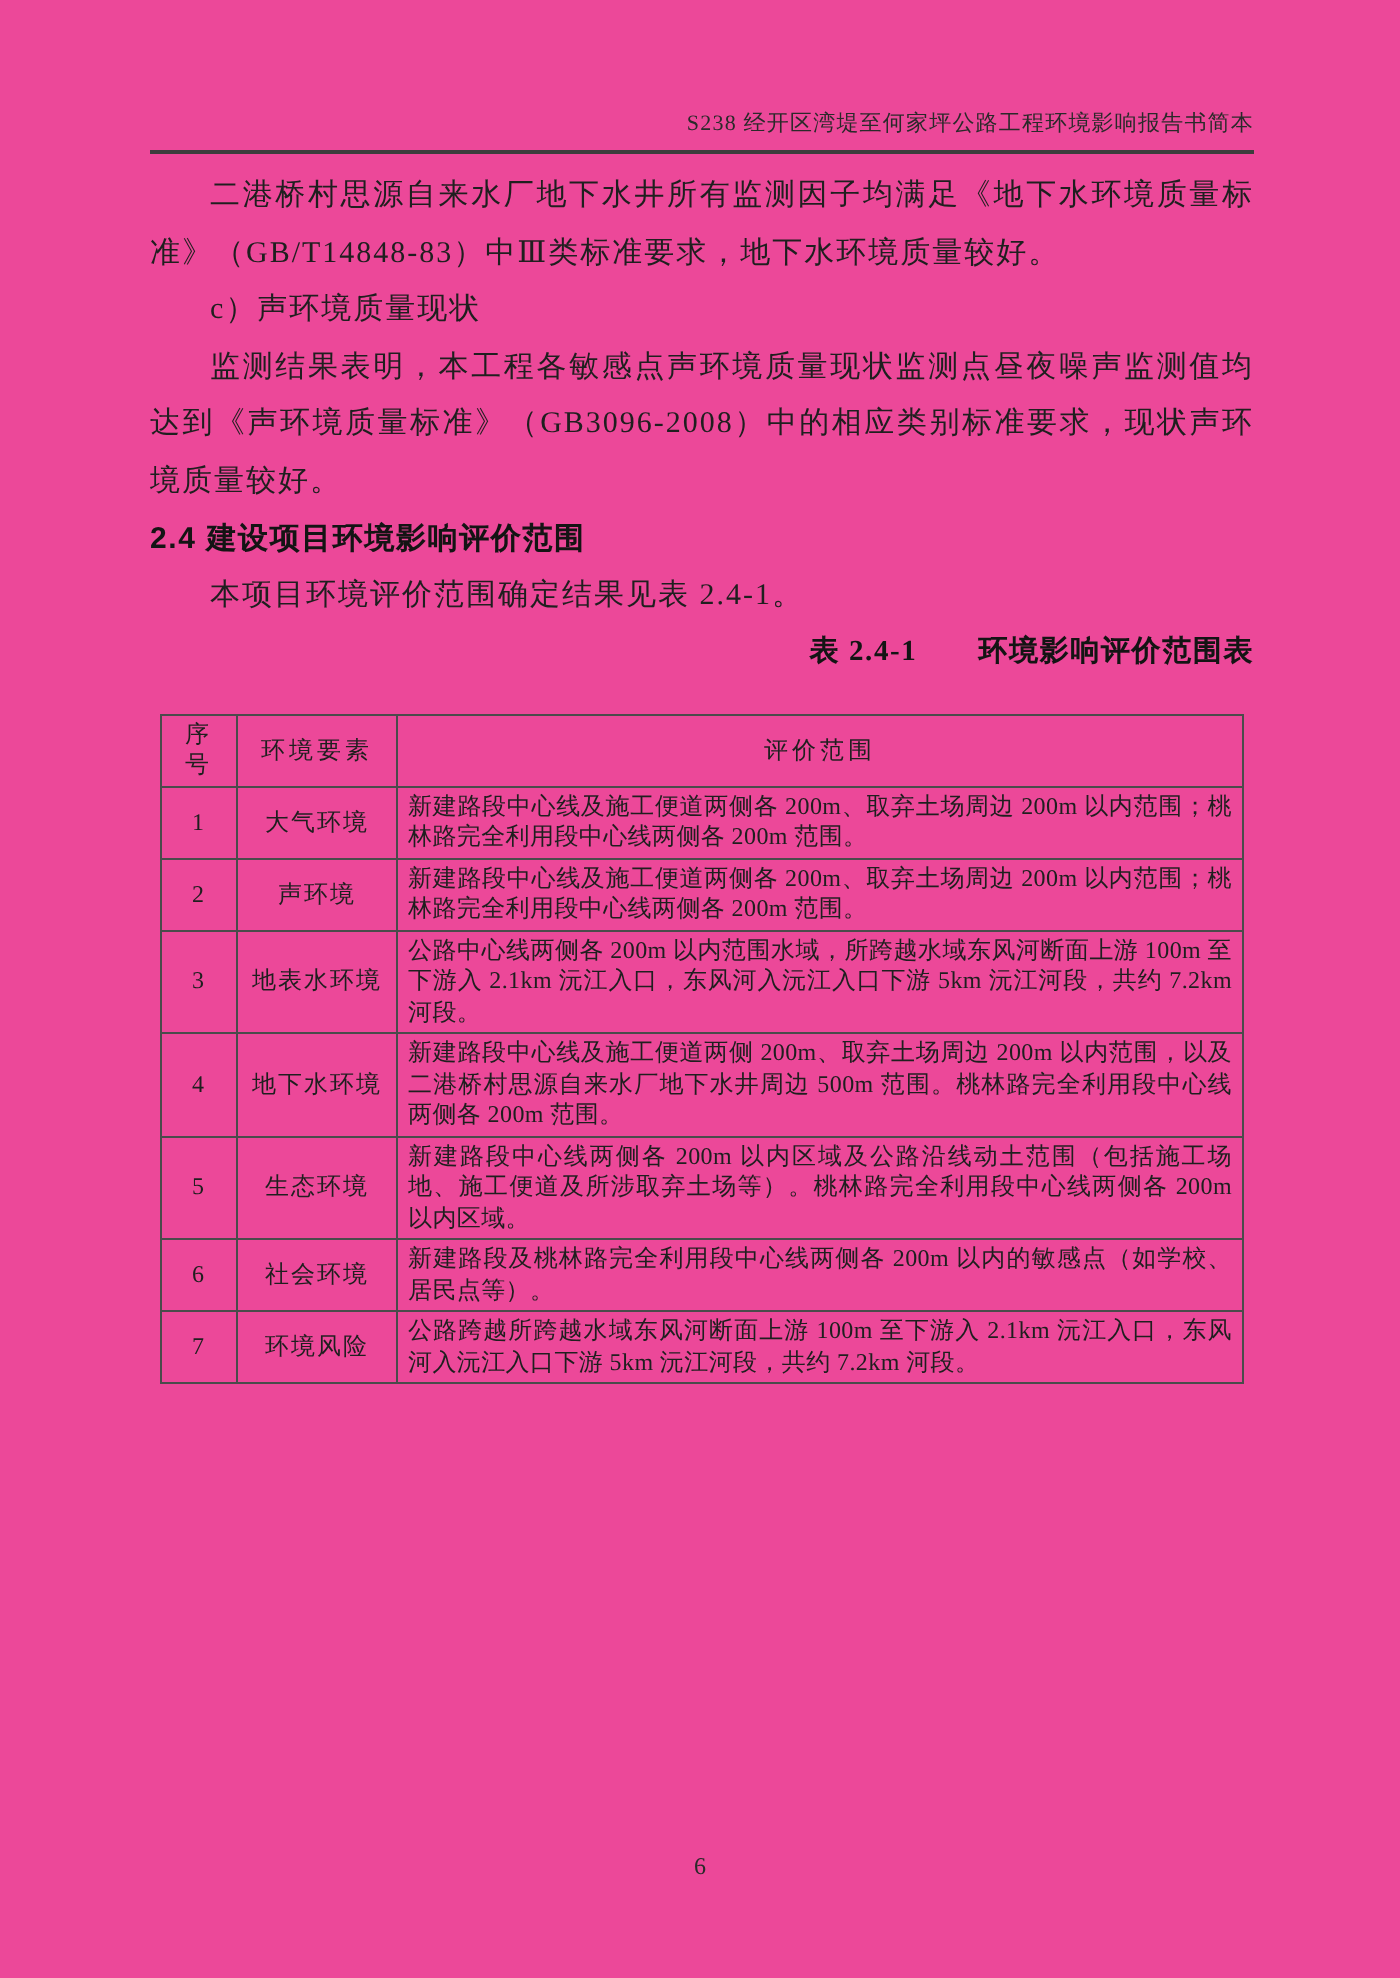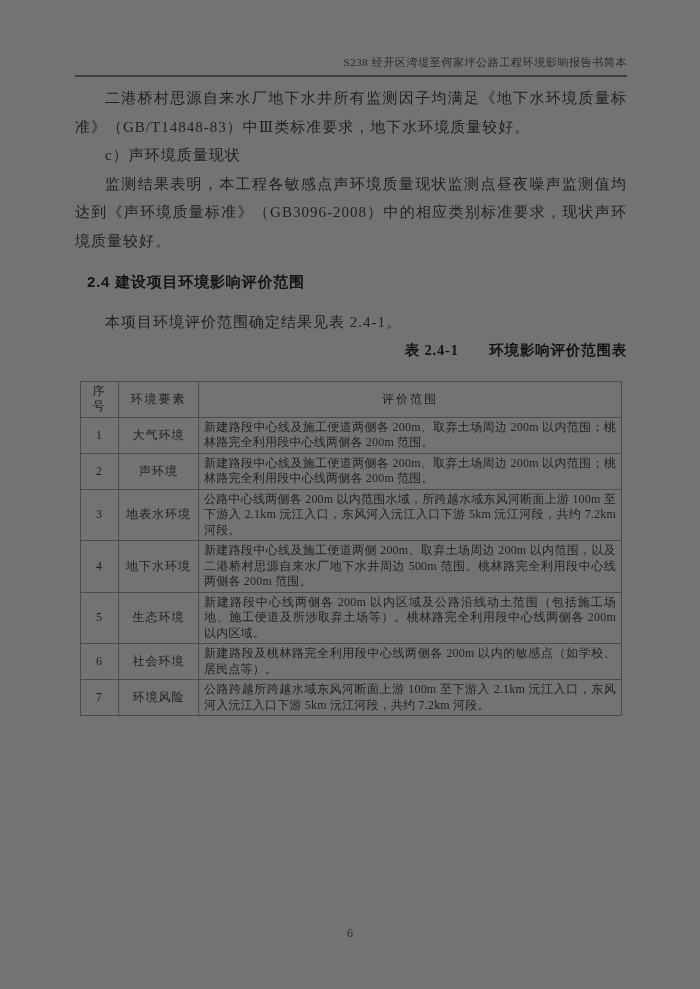--- a/index.html
+++ b/index.html
@@ -2,35 +2,35 @@
 <html><head>
 <meta charset="utf-8">
 <style>
   html,body{margin:0;padding:0;}
   body{
     width:700px;height:989px;background:#ffffff;
     font-family:"Liberation Serif","DejaVu Serif",serif;
     color:#1f1f1f;
     -webkit-font-smoothing:antialiased;
   }
-  .page{position:relative;width:700px;height:989px;background:#737373;overflow:hidden;}
+  .page{position:relative;width:700px;height:989px;background:#ec4899;overflow:hidden;}
   .content{position:absolute;left:75px;top:56px;width:552px;}
   .running-head{
     text-align:right;font-size:11px;line-height:13px;letter-spacing:0.6px;
     color:#2a2a2a;font-family:"Liberation Serif","DejaVu Serif",serif;
   }
   .head-rule{height:2px;background:#3d3d3d;margin-top:6px;}
   main{margin-top:7px;}
   p.body-p{
     margin:0;font-size:15px;line-height:28.6px;letter-spacing:1px;
     text-align:justify;color:#1f1f1f;
   }
   p.indent{text-indent:2em;}
   h2.sec-heading{
-    margin:12px;font-size:15px;line-height:28.6px;letter-spacing:0.8px;
+    margin:0;font-size:15px;line-height:28.6px;letter-spacing:0.8px;
     font-weight:bold;color:#141414;
     font-family:"Liberation Sans","DejaVu Sans",sans-serif;
   }
   .table-caption{
     text-align:right;font-weight:bold;font-size:14.5px;line-height:24px;
     letter-spacing:0.8px;color:#141414;margin-top:1px;
     font-family:Liberation Serif, serif;
   }
   table.scope-table{
     width:542px;margin:19px auto 0 auto;border-collapse:collapse;table-layout:fixed;

